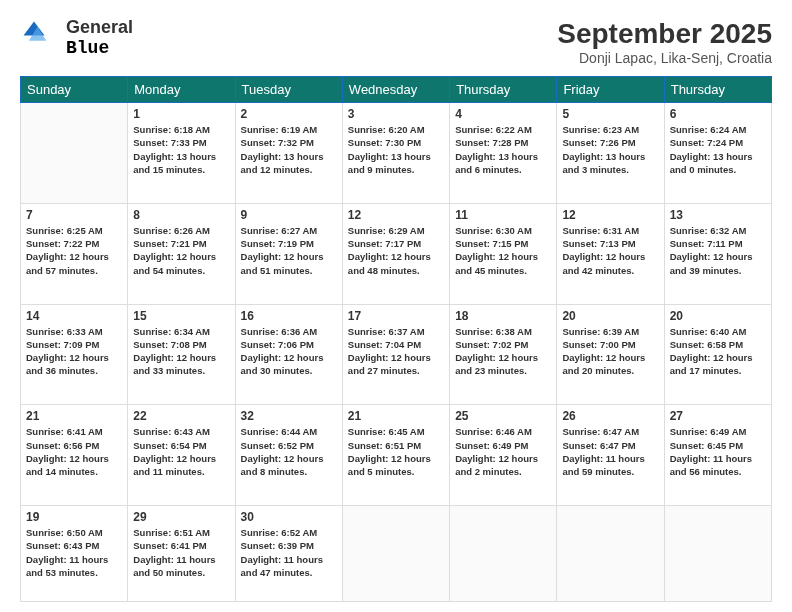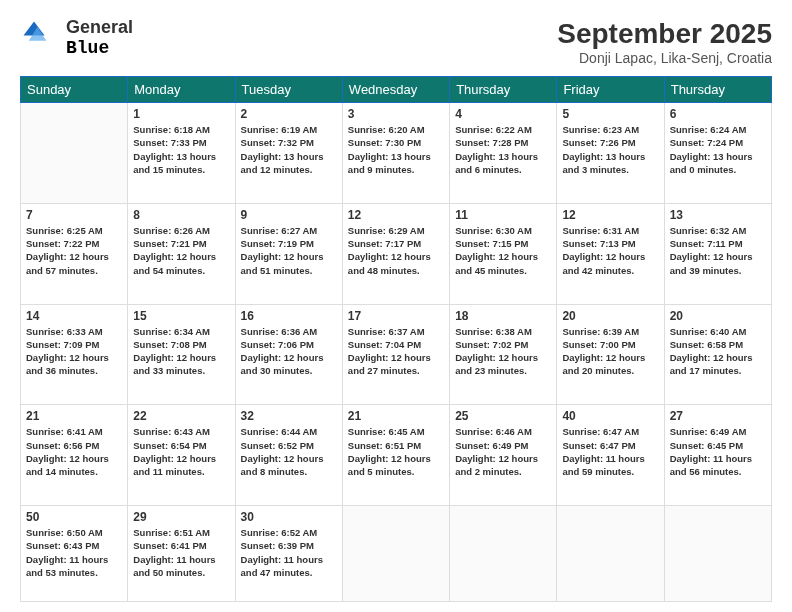--- a/index.html
+++ b/index.html
@@ -226,31 +226,31 @@
           </td>
           <td>
             <span class="day-num">21</span>
             <div class="day-info">Sunrise: 6:45 AM<br>Sunset: 6:51 PM<br>Daylight: 12 hours<br>and 5 minutes.</div>
           </td>
           <td>
             <span class="day-num">25</span>
             <div class="day-info">Sunrise: 6:46 AM<br>Sunset: 6:49 PM<br>Daylight: 12 hours<br>and 2 minutes.</div>
           </td>
           <td>
-            <span class="day-num">40</span>
+            <span class="day-num">26</span>
             <div class="day-info">Sunrise: 6:47 AM<br>Sunset: 6:47 PM<br>Daylight: 11 hours<br>and 59 minutes.</div>
           </td>
           <td>
             <span class="day-num">27</span>
             <div class="day-info">Sunrise: 6:49 AM<br>Sunset: 6:45 PM<br>Daylight: 11 hours<br>and 56 minutes.</div>
           </td>
         </tr>
         <tr>
           <td>
-            <span class="day-num">50</span>
+            <span class="day-num">19</span>
             <div class="day-info">Sunrise: 6:50 AM<br>Sunset: 6:43 PM<br>Daylight: 11 hours<br>and 53 minutes.</div>
           </td>
           <td>
             <span class="day-num">29</span>
             <div class="day-info">Sunrise: 6:51 AM<br>Sunset: 6:41 PM<br>Daylight: 11 hours<br>and 50 minutes.</div>
           </td>
           <td>
             <span class="day-num">30</span>
             <div class="day-info">Sunrise: 6:52 AM<br>Sunset: 6:39 PM<br>Daylight: 11 hours<br>and 47 minutes.</div>
           </td>

